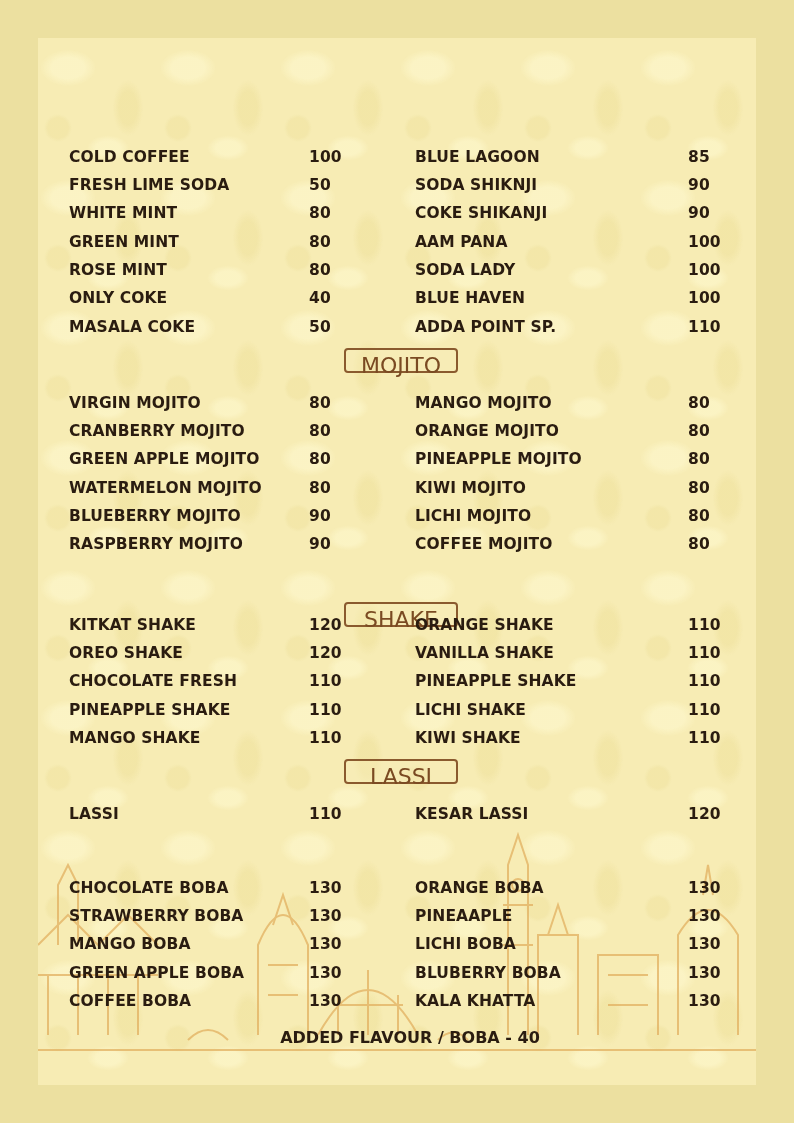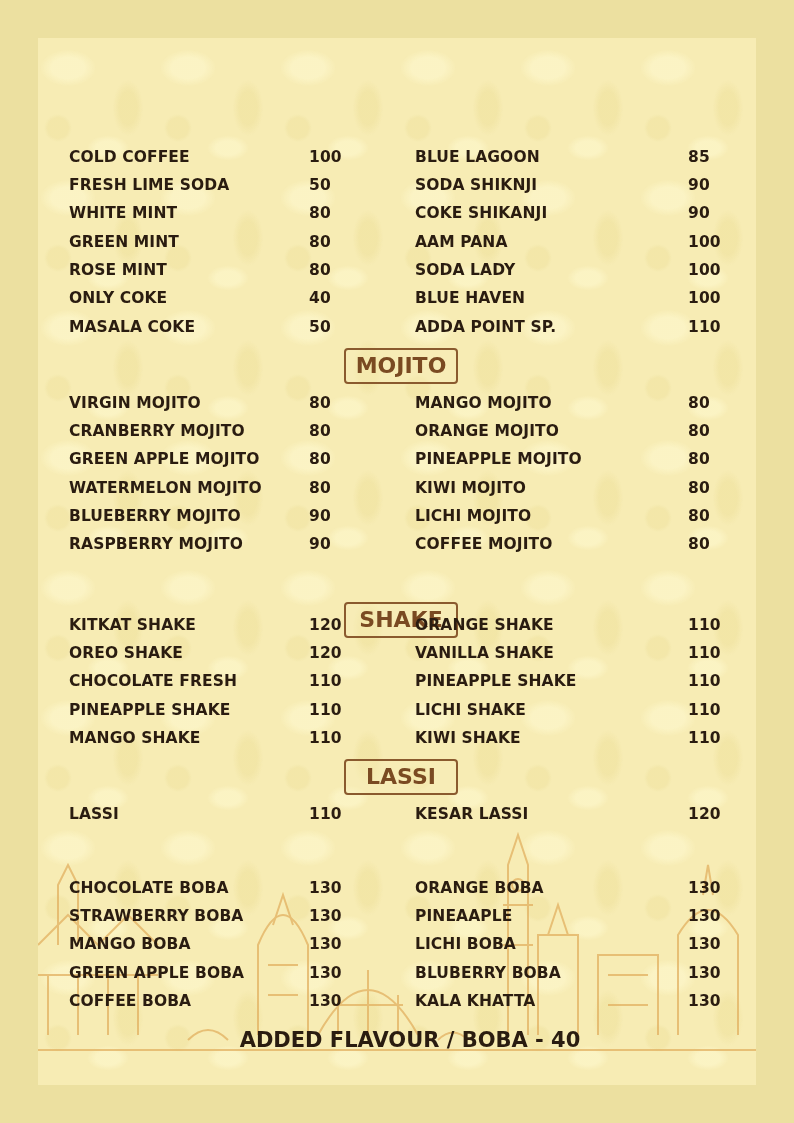--- a/index.html
+++ b/index.html
@@ -47,29 +47,29 @@
     font-family: "DejaVu Sans", sans-serif; font-weight: bold; font-size: 15.5px;
     color: #2a1c10; white-space: nowrap; letter-spacing: 0.1px;
   }
   .row .name { position: absolute; left: 0; top: 0; }
   .row .price { position: absolute; top: 0; }
   .row.left { left: 31px; }
   .row.left .price { left: 240px; }
   .row.right { left: 377px; }
   .row.right .price { left: 273px; }
   .section-box {
-    position: absolute; left: 306px; width: 114px; height: 36px;
+    position: absolute; left: 306px; width: 114px; height: 25px;
     border: 2px solid #8a5a2e; border-radius: 4px;
-    text-align: center; color: #7a4a22; font-weight: bold;
+    text-align: center; color: #7a4a22; font-weight: normal;
     font-family: "DejaVu Sans", sans-serif; font-size: 22px; line-height: 32px;
     background: rgba(248,238,186,0.4);
   }
   .note {
     position: absolute; left: 0; width: 744px; top: 990px; text-align: center;
-    font-family: "DejaVu Sans", sans-serif; font-weight: bold; font-size: 21px; color: #2a1c10;
+    font-family: "DejaVu Sans", sans-serif; font-weight: bold; font-size: 16px; color: #2a1c10;
   }
 </style>
 </head>
 <body>
 
 <div class="frame"></div>
 
 <div class="panel">
 
   <svg class="skyline" viewBox="0 0 718 260" width="718" height="260">

